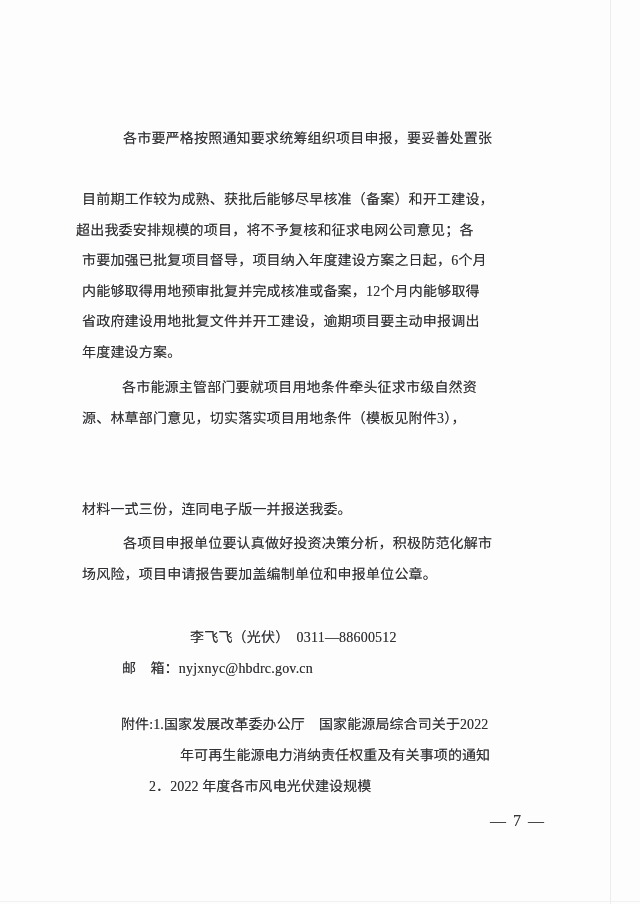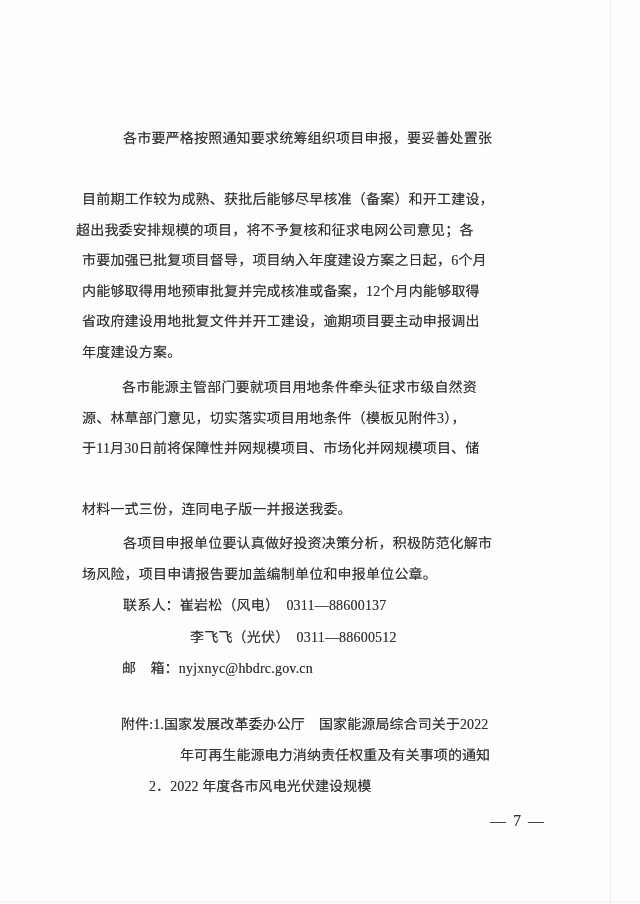--- a/index.html
+++ b/index.html
@@ -62,27 +62,25 @@
   <div class="ln" style="top:128px;left:123px">各市要严格按照通知要求统筹组织项目申报，要妥善处置张</div>
   <div class="ln" style="top:189px;left:82px">目前期工作较为成熟、获批后能够尽早核准（备案）和开工建设，</div>
   <div class="ln" style="top:220px;left:76px">超出我委安排规模的项目，将不予复核和征求电网公司意见；各</div>
   <div class="ln" style="top:250px;left:82px">市要加强已批复项目督导，项目纳入年度建设方案之日起，6个月</div>
   <div class="ln" style="top:281px;left:82px">内能够取得用地预审批复并完成核准或备案，12个月内能够取得</div>
   <div class="ln" style="top:311px;left:82px">省政府建设用地批复文件并开工建设，逾期项目要主动申报调出</div>
   <div class="ln" style="top:377px;left:122px">各市能源主管部门要就项目用地条件牵头征求市级自然资</div>
 
   <div class="ln" style="top:342px;left:82px">年度建设方案。</div>
   <div class="ln" style="top:408px;left:82px">源、林草部门意见，切实落实项目用地条件（模板见附件3），</div>
-  <div class="ln" style="top:438px;left:82px">于11月30日前将保障性并网规模项目、市场化并网规模项目、储</div>
   <div class="ln" style="top:499px;left:82px">材料一式三份，连同电子版一并报送我委。</div>
 
   <div class="ln" style="top:533px;left:123px">各项目申报单位要认真做好投资决策分析，积极防范化解市</div>
   <div class="ln" style="top:564px;left:82px">场风险，项目申请报告要加盖编制单位和申报单位公章。</div>
 
-  <div class="ln" style="top:595px;left:123px">联系人：崔岩松（风电）　0311—88600137</div>
   <div class="ln" style="top:627px;left:190px">李飞飞（光伏）　0311—88600512</div>
   <div class="ln" style="top:658px;left:122px">邮　箱：nyjxnyc@hbdrc.gov.cn</div>
 
   <div class="ln attach" style="top:714px;left:121px">附件:1.国家发展改革委办公厅　国家能源局综合司关于2022</div>
   <div class="ln attach" style="top:745px;left:180px">年可再生能源电力消纳责任权重及有关事项的通知</div>
   <div class="ln attach" style="top:776px;left:149px">2．2022 年度各市风电光伏建设规模</div>
 
   <div class="page-number">— 7 —</div>
 
   <div class="scan-line-right"></div>

